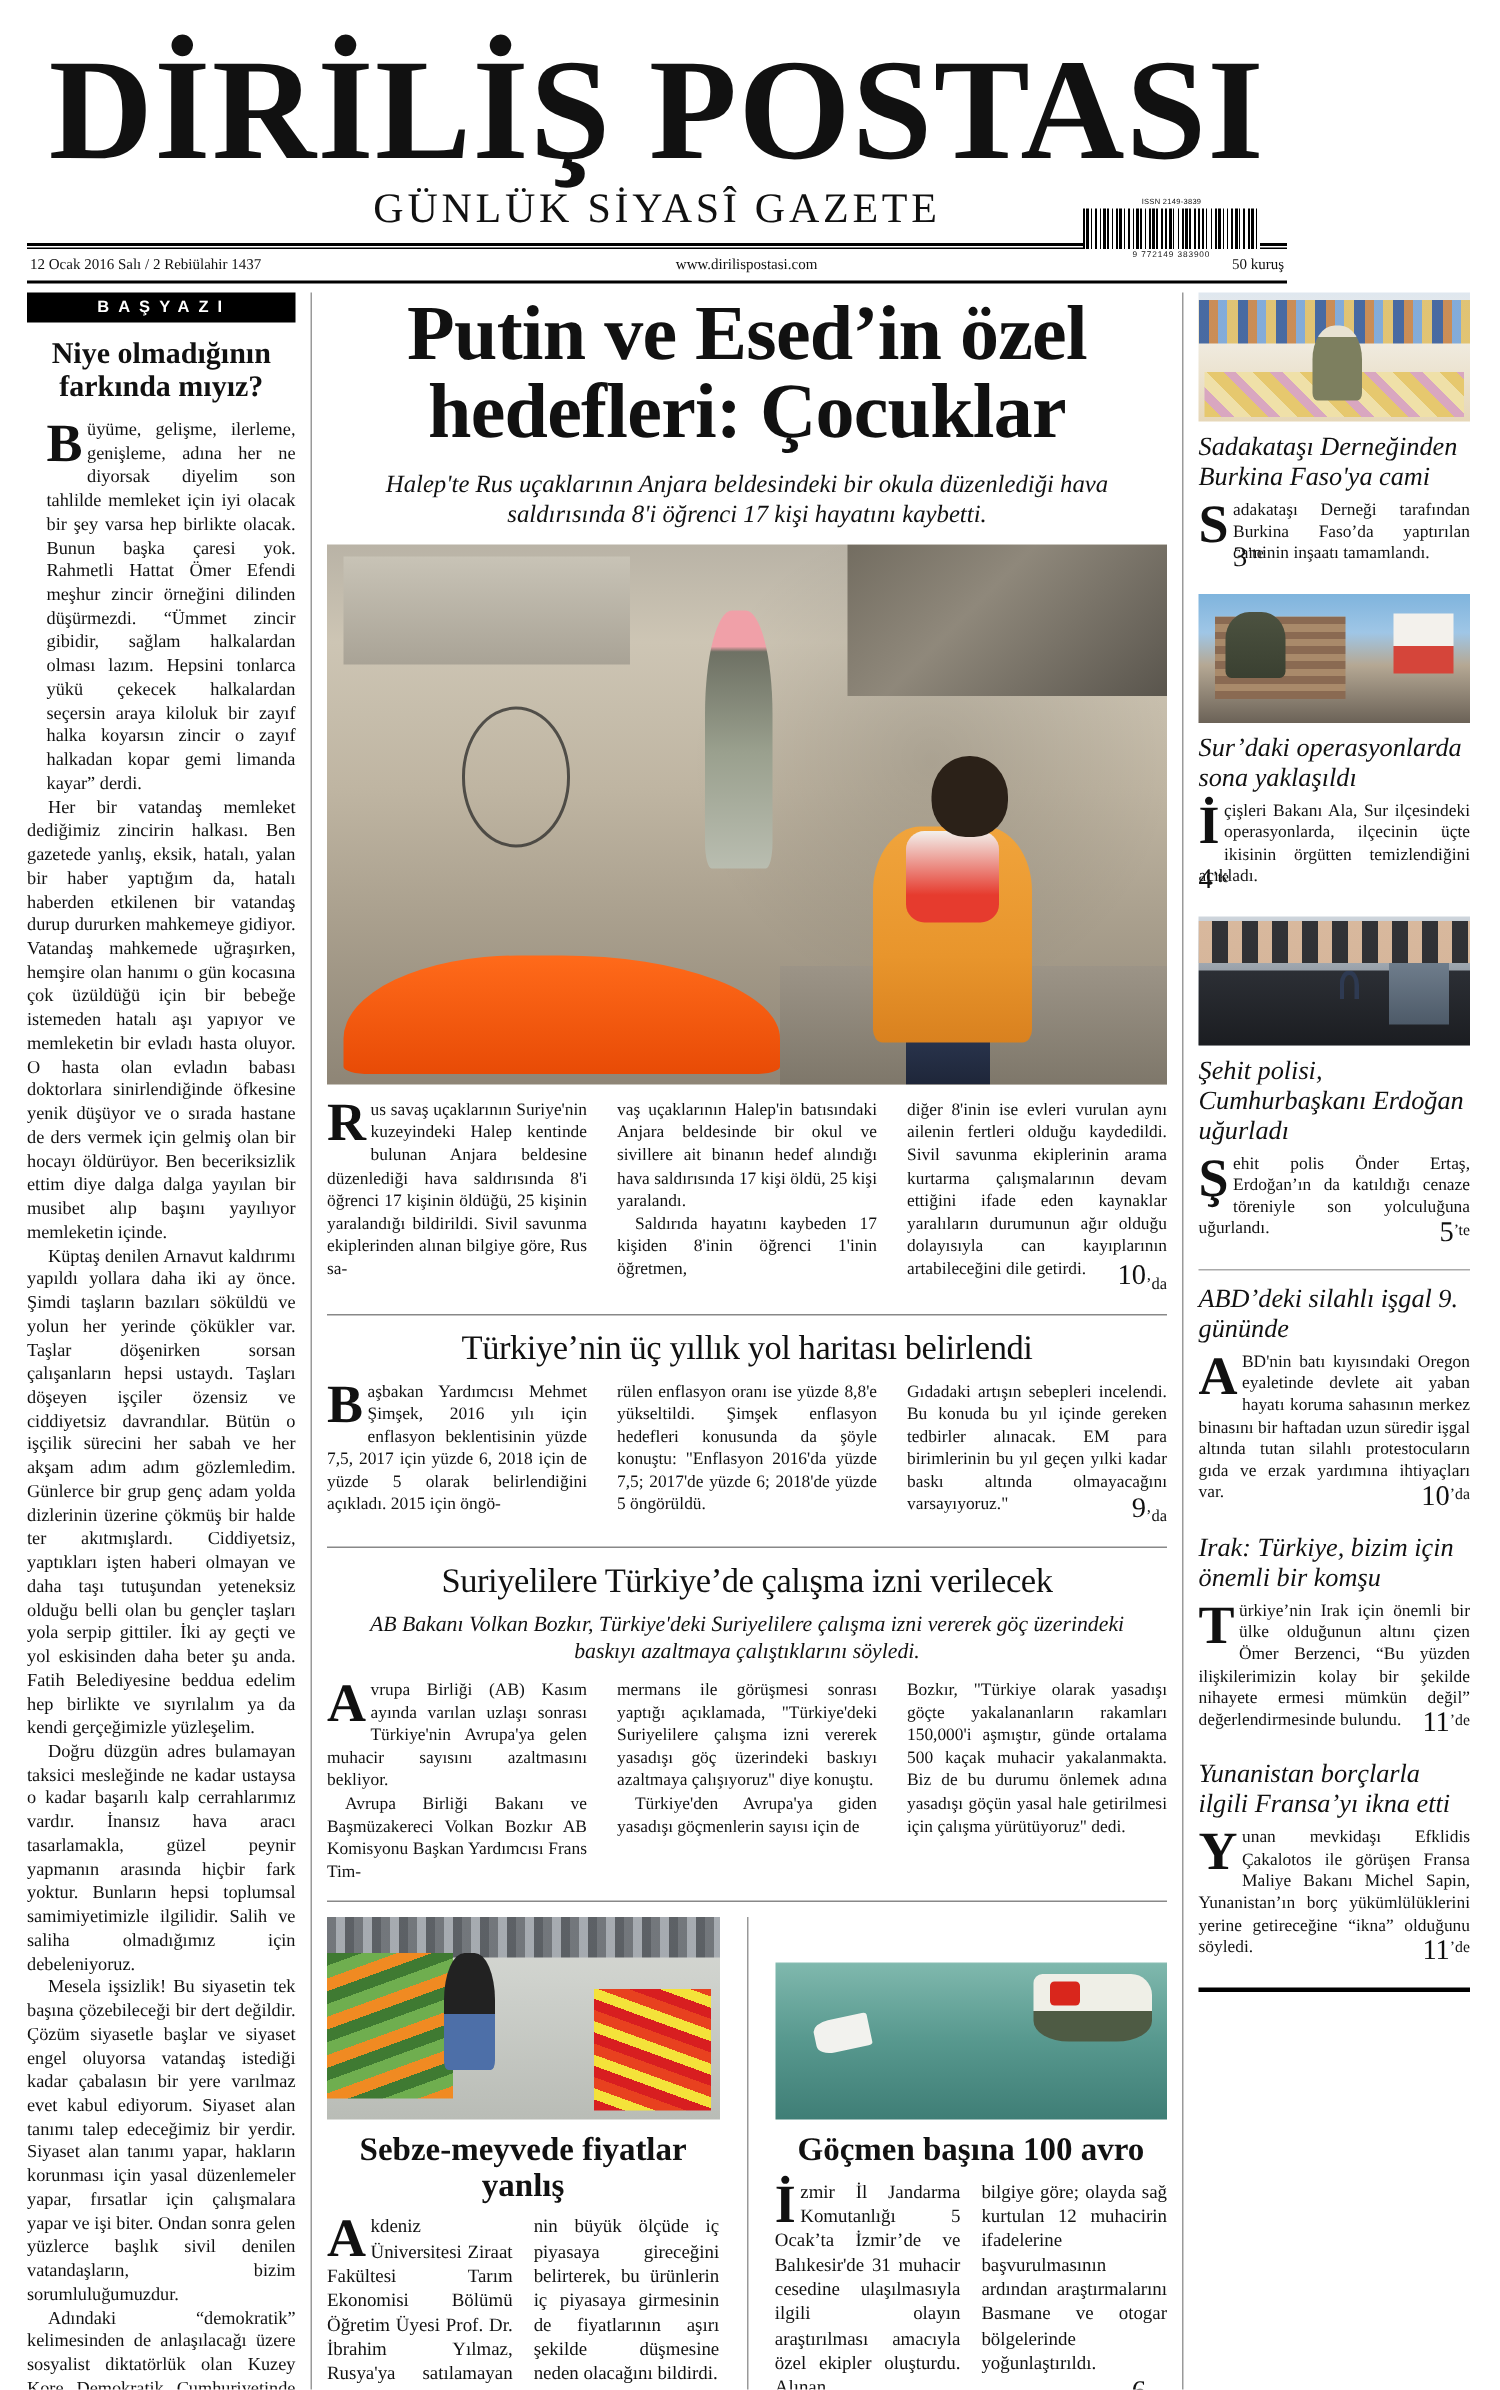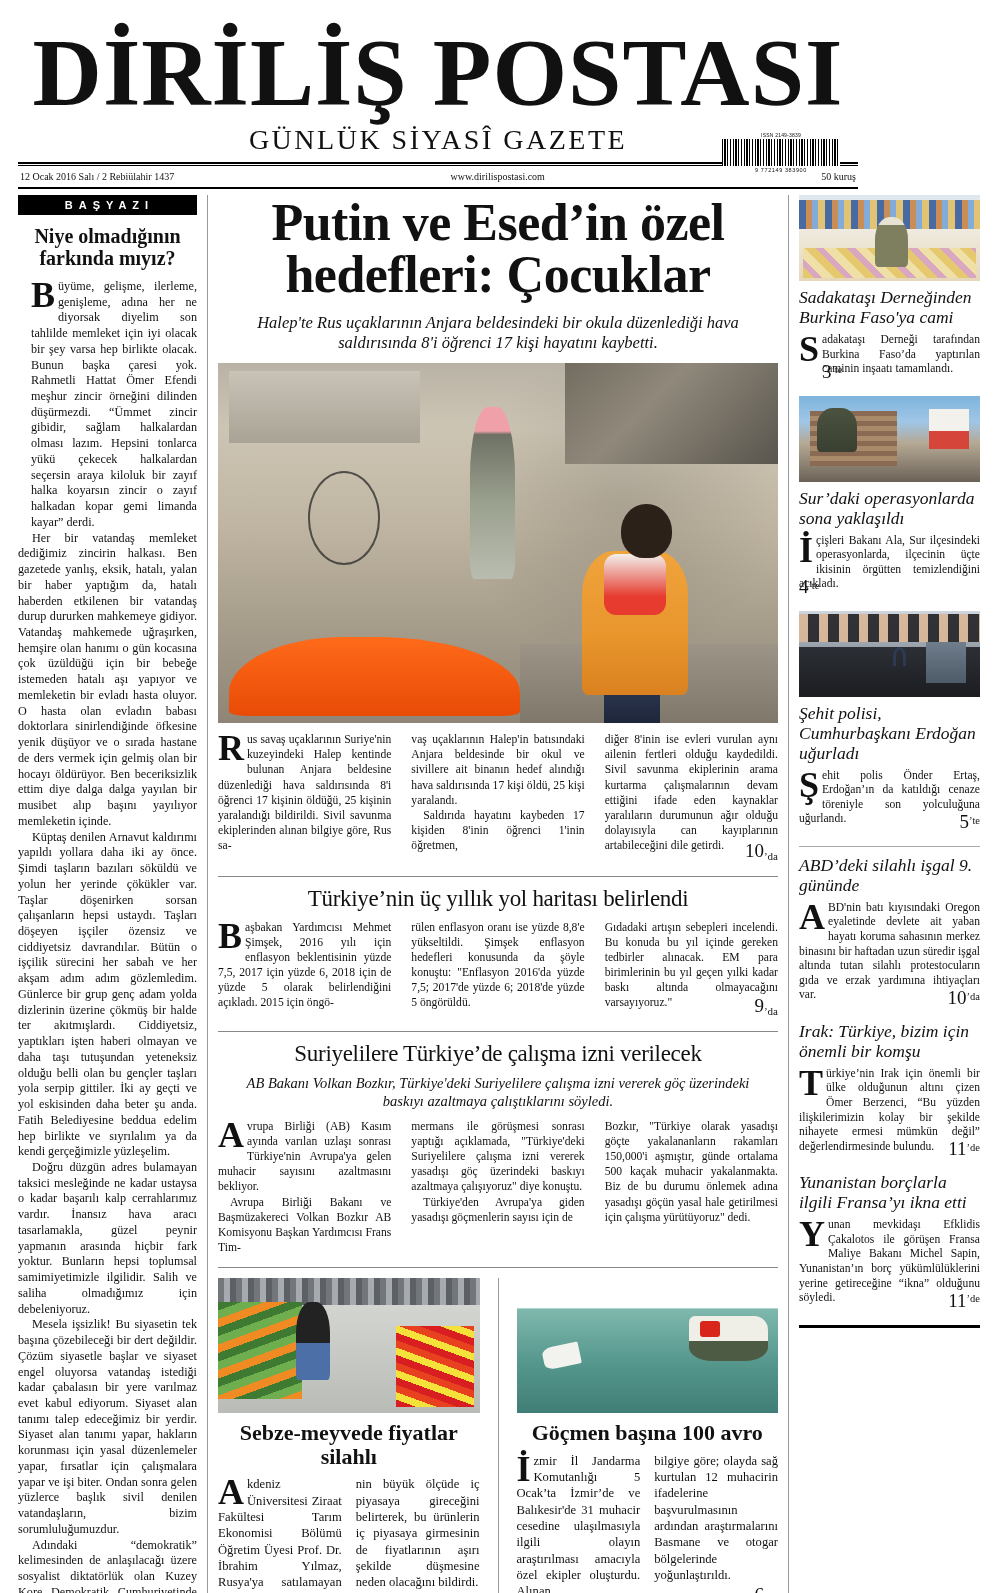--- a/index.html
+++ b/index.html
@@ -321,21 +321,21 @@
       <div class="hr-thin"></div>
 
       <div class="bottom-two">
         <div class="story">
           <div class="photo photo-bot img-market">
             <div class="crowd"></div>
             <div class="veg1"></div>
             <div class="veg2"></div>
             <div class="person"></div>
           </div>
-          <h3 class="bot-head">Sebze-meyvede fiyatlar silahlı</h3>
+          <h3 class="bot-head">Sebze-meyvede fiyatlar yanlış</h3>
           <div class="cols2">
             <div>
               <p class="first dropcap">Akdeniz Üniversitesi Ziraat Fakültesi Tarım Ekonomisi Bölümü Öğretim Üyesi Prof. Dr. İbrahim Yılmaz, Rusya'ya satılamayan yaş sebze meyve ürünleri-</p>
             </div>
             <div>
               <p class="first">nin büyük ölçüde iç piyasaya gireceğini belirterek, bu ürünlerin iç piyasaya girmesinin de fiyatlarının aşırı şekilde düşmesine neden olacağını bildirdi.</p>
             </div>
           </div>
         </div>
         <div class="divider"></div>

